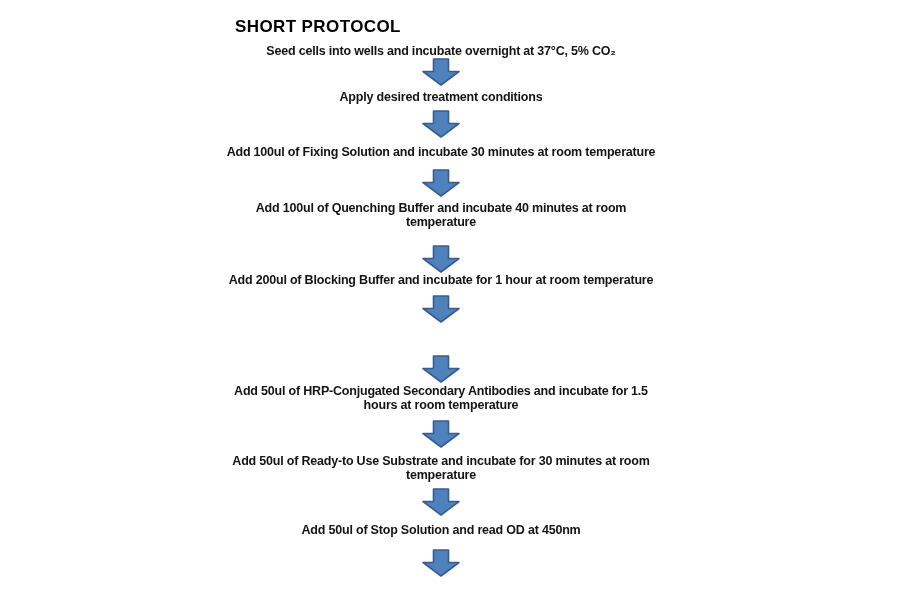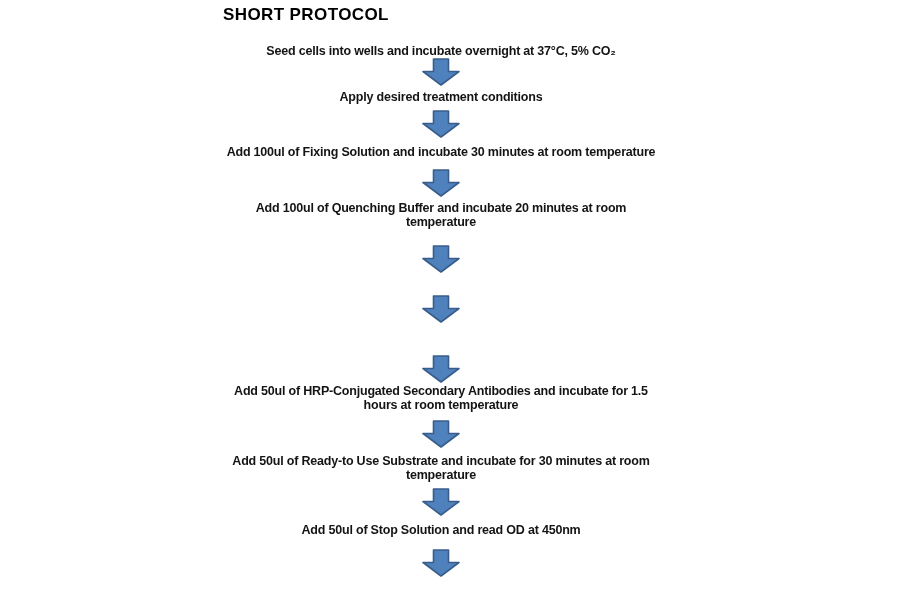--- a/index.html
+++ b/index.html
@@ -12,21 +12,21 @@
   .canvas{
     position:relative;
     width:900px;height:594px;
     background:var(--bg);
     overflow:hidden;
     font-family:"Liberation Sans","DejaVu Sans",sans-serif;
   }
   .title{
     position:absolute;
     left:219px;top:1px;
-    margin:4px;
+    margin:16px;
     font-size:17px;
     font-weight:bold;
     letter-spacing:0.4px;
     color:#000;
     white-space:nowrap;
   }
   .step{
     position:absolute;
     left:121px;
     width:640px;
@@ -85,29 +85,30 @@
   </div>
 
   <div class="step s3">Add 100ul of Fixing Solution and incubate 30 minutes at room temperature</div>
 
   <div class="arrow a3">
     <svg viewBox="0 0 38 28" width="38" height="28">
         <polygon points="11.5,1 26.5,1 26.5,13.5 37,13.5 19,27 1,13.5 11.5,13.5"></polygon>
       </svg>
   </div>
 
-  <div class="step s4">Add 100ul of Quenching Buffer and incubate 20 minutes at room
+  <div class="step s4">Add 100ul of Quenching Buffer and incubate 40 minutes at room
 temperature</div>
 
   <div class="arrow a4">
     <svg viewBox="0 0 38 28" width="38" height="28">
         <polygon points="11.5,1 26.5,1 26.5,13.5 37,13.5 19,27 1,13.5 11.5,13.5"></polygon>
       </svg>
   </div>
 
+  <div class="step s5">Add 200ul of Blocking Buffer and incubate for 1 hour at room temperature</div>
 
   <div class="arrow a5">
     <svg viewBox="0 0 38 28" width="38" height="28">
         <polygon points="11.5,1 26.5,1 26.5,13.5 37,13.5 19,27 1,13.5 11.5,13.5"></polygon>
       </svg>
   </div>
 
 
   <div class="arrow a6">
     <svg viewBox="0 0 38 28" width="38" height="28">

